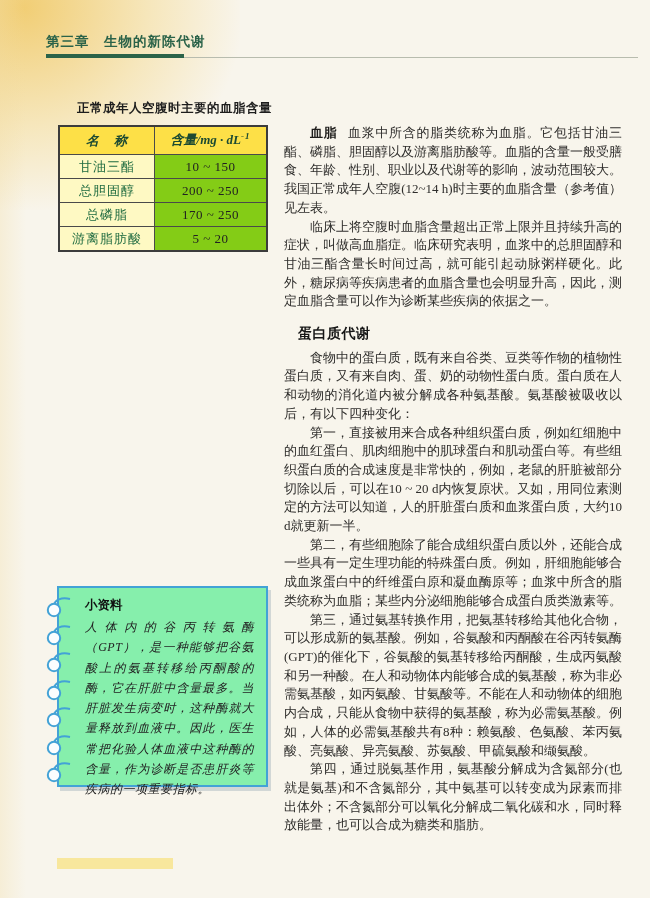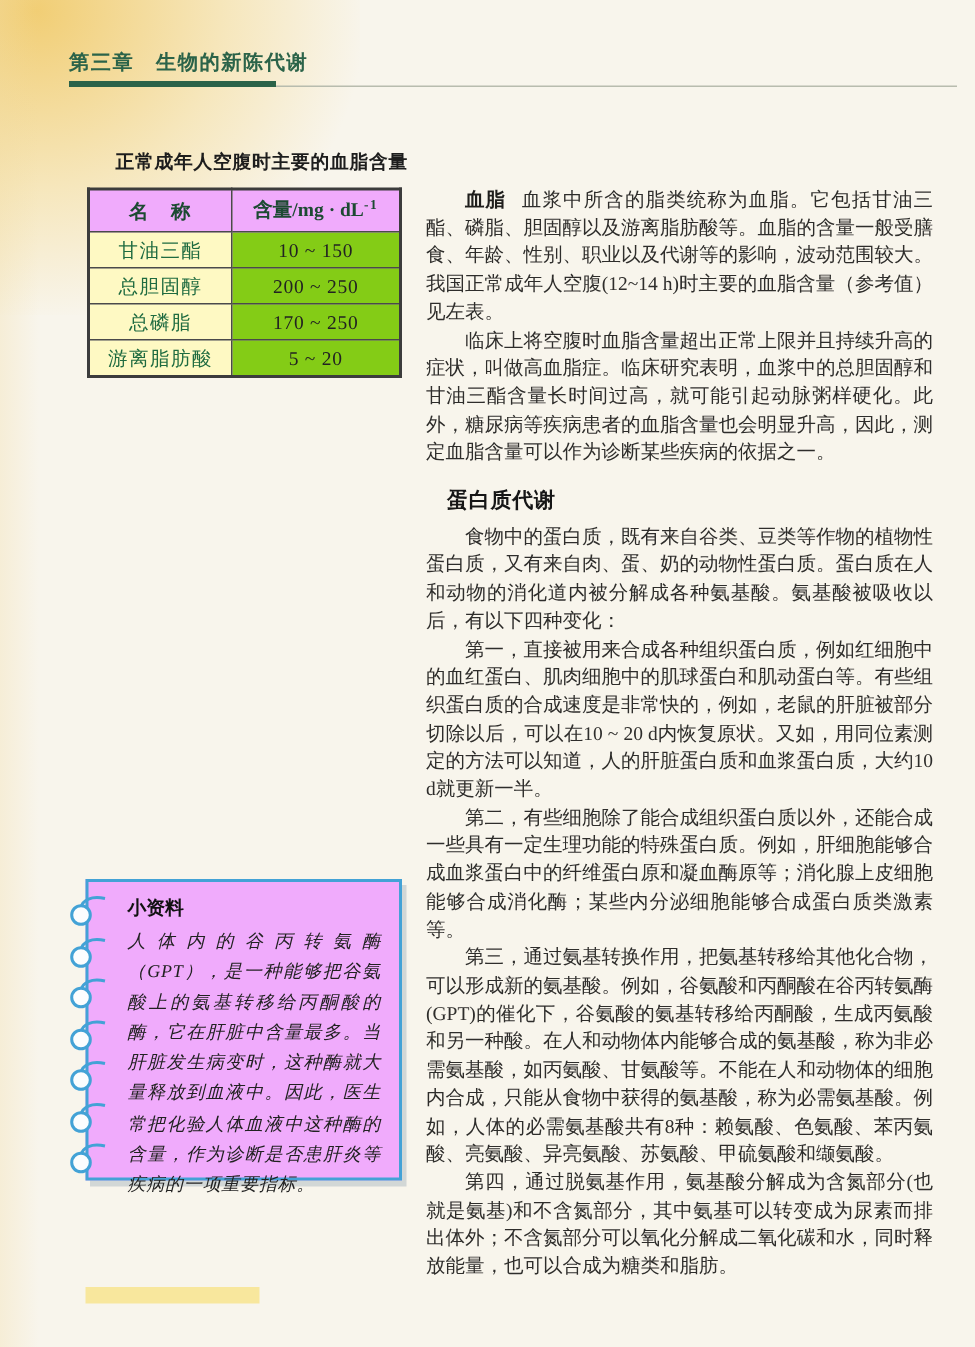--- a/index.html
+++ b/index.html
@@ -42,22 +42,22 @@
   }
   table.lipid{
     width:210px;border-collapse:collapse;
     border:2px solid #3c3c3c;
     font-size:13px;
   }
   table.lipid th, table.lipid td{
     border:1px solid #4a4a4a;text-align:center;padding:0;
   }
   table.lipid th{
-    height:27px;background:#f0abfc;
-    color:#1c4a32;font-weight:bold;letter-spacing:1px;font-size:13px;
+    height:27px;background:#fde047;
+    color:#1c4a32;font-weight:bold;letter-spacing:1px;font-size:13px;font-style:italic;
   }
   table.lipid th .unit{letter-spacing:0;font-weight:bold;}
   table.lipid td.name{
     height:23px;background:#fef9c3;color:#1f6b40;letter-spacing:1px;width:94px;
   }
   table.lipid td.val{
     background:#84cc16;color:#222;letter-spacing:0.5px;
   }
   sup{font-size:9px;}
 
@@ -72,21 +72,21 @@
   .main-col p .lead{font-weight:bold;color:#1f1e1c;margin-right:0.8em;}
   .main-col h3{
     font-family:"Liberation Sans", sans-serif;
     font-size:14px;font-weight:bold;color:#161616;
     margin:13px 0 6px 0;padding-left:1em;letter-spacing:0.5px;
   }
 
   
   .sidebar{
     position:absolute;left:57px;top:586px;width:211px;height:201px;
-    background:#f0abfc;border:2px solid #43a2d6;
+    background:#86efac;border:2px solid #43a2d6;
     box-shadow:3px 4px 0 rgba(172,186,192,0.5);
     box-sizing:border-box;
     padding:9px 12px 6px 26px;
   }
   .sidebar .note-title{
     font-family:"Liberation Sans", sans-serif;
     font-size:12.5px;font-weight:bold;color:#111;margin-bottom:3px;
   }
   .sidebar .note-body{
     font-size:12px;line-height:20.3px;color:#222;
@@ -147,21 +147,21 @@
       </tbody>
     </table>
   </div>
 
   <div class="main-col">
     <p><span class="lead">血脂</span><span>血浆中所含的脂类统称为血脂。它包括甘油三酯、磷脂、胆固醇以及游离脂肪酸等。血脂的含量一般受膳食、年龄、性别、职业以及代谢等的影响，波动范围较大。我国正常成年人空腹(12~14 h)时主要的血脂含量（参考值）见左表。</span></p>
     <p>临床上将空腹时血脂含量超出正常上限并且持续升高的症状，叫做高血脂症。临床研究表明，血浆中的总胆固醇和甘油三酯含量长时间过高，就可能引起动脉粥样硬化。此外，糖尿病等疾病患者的血脂含量也会明显升高，因此，测定血脂含量可以作为诊断某些疾病的依据之一。</p>
     <h3>蛋白质代谢</h3>
     <p>食物中的蛋白质，既有来自谷类、豆类等作物的植物性蛋白质，又有来自肉、蛋、奶的动物性蛋白质。蛋白质在人和动物的消化道内被分解成各种氨基酸。氨基酸被吸收以后，有以下四种变化：</p>
     <p>第一，直接被用来合成各种组织蛋白质，例如红细胞中的血红蛋白、肌肉细胞中的肌球蛋白和肌动蛋白等。有些组织蛋白质的合成速度是非常快的，例如，老鼠的肝脏被部分切除以后，可以在10 ~ 20 d内恢复原状。又如，用同位素测定的方法可以知道，人的肝脏蛋白质和血浆蛋白质，大约10 d就更新一半。</p>
-    <p>第二，有些细胞除了能合成组织蛋白质以外，还能合成一些具有一定生理功能的特殊蛋白质。例如，肝细胞能够合成血浆蛋白中的纤维蛋白原和凝血酶原等；消化腺上皮细胞能够合成消化酶；某些内分泌细胞能够合成蛋白质类激素等。</p>
+    <p>第二，有些细胞除了能合成组织蛋白质以外，还能合成一些具有一定生理功能的特殊蛋白质。例如，肝细胞能够合成血浆蛋白中的纤维蛋白原和凝血酶原等；血浆中所含的脂类统称为血脂；某些内分泌细胞能够合成蛋白质类激素等。</p>
     <p>第三，通过氨基转换作用，把氨基转移给其他化合物，可以形成新的氨基酸。例如，谷氨酸和丙酮酸在谷丙转氨酶(GPT)的催化下，谷氨酸的氨基转移给丙酮酸，生成丙氨酸和另一种酸。在人和动物体内能够合成的氨基酸，称为非必需氨基酸，如丙氨酸、甘氨酸等。不能在人和动物体的细胞内合成，只能从食物中获得的氨基酸，称为必需氨基酸。例如，人体的必需氨基酸共有8种：赖氨酸、色氨酸、苯丙氨酸、亮氨酸、异亮氨酸、苏氨酸、甲硫氨酸和缬氨酸。</p>
     <p>第四，通过脱氨基作用，氨基酸分解成为含氮部分(也就是氨基)和不含氮部分，其中氨基可以转变成为尿素而排出体外；不含氮部分可以氧化分解成二氧化碳和水，同时释放能量，也可以合成为糖类和脂肪。</p>
   </div>
 
   <div class="sidebar">
     <div class="rings">
       <svg width="28" height="22" viewBox="0 0 28 22">
           <path d="M26 3 C17 1, 11 4, 10 9" fill="none" stroke="#43a2d6" stroke-width="2"></path>
           <circle cx="10" cy="14" r="6.2" fill="#fbfdfe" stroke="#43a2d6" stroke-width="2"></circle>
         </svg>

